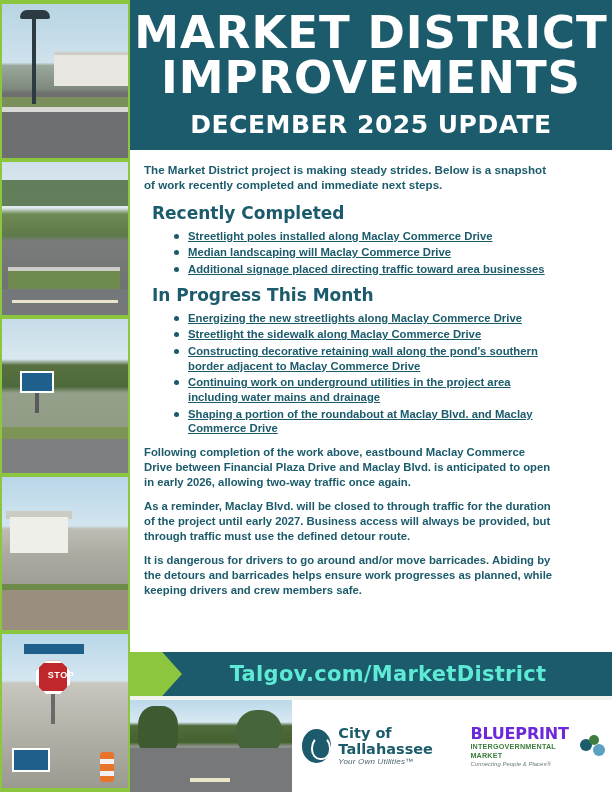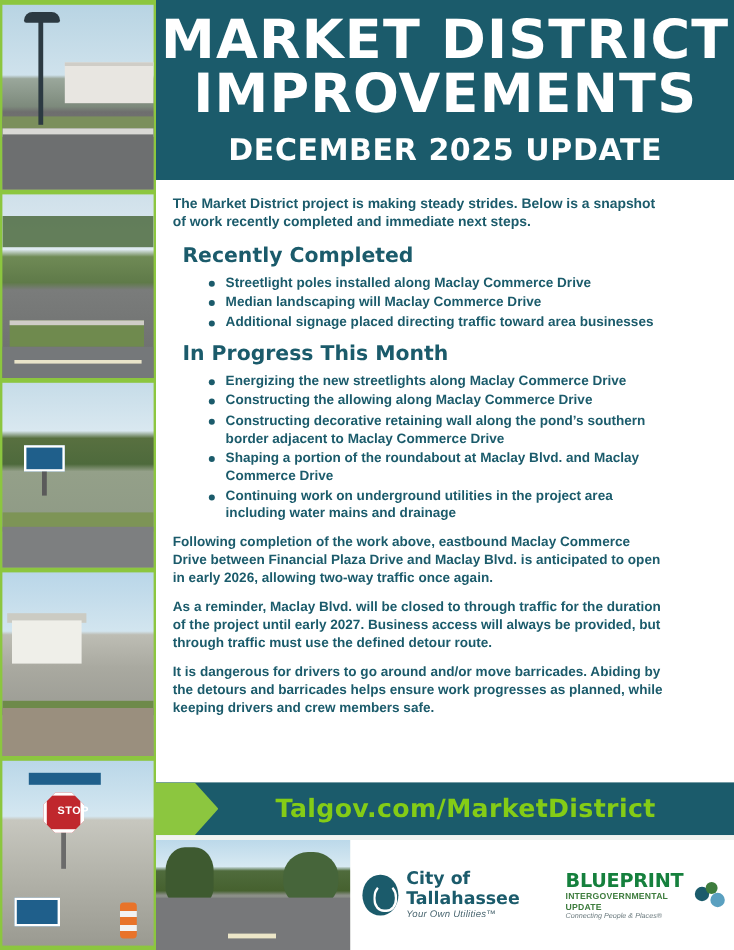--- a/index.html
+++ b/index.html
@@ -133,20 +133,21 @@
     padding: 0;
   }
   ul.bullets li {
     position: relative;
     font-size: 11.3px;
     font-weight: bold;
     line-height: 1.3;
     color: #1b5b6b;
     margin-bottom: 2px;
     padding-left: 14px;
+    text-decoration: underline;
   }
   ul.bullets li::before {
     content: "";
     position: absolute;
     left: 0; top: 5px;
     width: 5px; height: 5px;
     border-radius: 50%;
     background: #1b5b6b;
   }
   .para {
@@ -169,21 +170,21 @@
     position: absolute;
     left: 0; top: 0;
     width: 52px; height: 44px;
     background: #8cc63f;
     clip-path: polygon(0 0, 62% 0, 100% 50%, 62% 100%, 0 100%);
   }
   .url-text {
     font-family: "DejaVu Sans", sans-serif;
     font-size: 21px;
     font-weight: bold;
-    color: #84cc16;
+    color: #5eead4;
     letter-spacing: .3px;
     padding-left: 34px;
   }
 
   
   .footer {
     position: absolute;
     left: 130px; top: 696px;
     width: 482px; height: 96px;
     background: #f1f3ef;
@@ -227,21 +228,21 @@
   .city-text-main {
     font-family: "DejaVu Sans", sans-serif;
     font-size: 14.5px; font-weight: bold; color: #1b5b6b; line-height: 1.05;
   }
   .city-text-sub {
     font-size: 8px; color: #4a6670; font-style: italic; letter-spacing: .2px;
   }
   .logo-bp { display: flex; align-items: center; gap: 6px; }
   .bp-text-main {
     font-family: "DejaVu Sans", sans-serif;
-    font-size: 16px; font-weight: bold; color: #15803d; line-height: 1;
+    font-size: 16px; font-weight: bold; color: #6d28d9; line-height: 1;
     letter-spacing: -0.2px;
   }
   .bp-text-sub {
     font-size: 7.2px; font-weight: bold; color: #3d7c3d; letter-spacing: .2px;
   }
   .bp-text-tag {
     font-size: 6px; color: #6c7b7f; font-style: italic; margin-top: 1px;
   }
   .bp-mark { width: 26px; height: 22px; position: relative; }
   .bp-mark span { position: absolute; border-radius: 50%; }
@@ -303,24 +304,24 @@
     <h2 class="sec-head">Recently Completed</h2>
     <ul class="bullets">
       <li>Streetlight poles installed along Maclay Commerce Drive</li>
       <li>Median landscaping will Maclay Commerce Drive</li>
       <li>Additional signage placed directing traffic toward area businesses</li>
     </ul>
 
     <h2 class="sec-head">In Progress This Month</h2>
     <ul class="bullets">
       <li>Energizing the new streetlights along Maclay Commerce Drive</li>
-      <li>Constructing the allowing along Maclay Commerce Drive</li>
+      <li>Streetlight the sidewalk along Maclay Commerce Drive</li>
       <li>Constructing decorative retaining wall along the pond’s southern border adjacent to Maclay Commerce Drive</li>
+      <li>Continuing work on underground utilities in the project area including water mains and drainage</li>
       <li>Shaping a portion of the roundabout at Maclay Blvd. and Maclay Commerce Drive</li>
-      <li>Continuing work on underground utilities in the project area including water mains and drainage</li>
     </ul>
 
     <p class="para">Following completion of the work above, eastbound Maclay Commerce Drive between Financial Plaza Drive and Maclay Blvd. is anticipated to open in early 2026, allowing two-way traffic once again.</p>
     <p class="para">As a reminder, Maclay Blvd. will be closed to through traffic for the duration of the project until early 2027. Business access will always be provided, but through traffic must use the defined detour route.</p>
     <p class="para">It is dangerous for drivers to go around and/or move barricades. Abiding by the detours and barricades helps ensure work progresses as planned, while keeping drivers and crew members safe.</p>
   </div>
 
   <div class="url-band">
     <div class="arrow"></div>
     <div class="url-text">Talgov.com/MarketDistrict</div>
@@ -337,21 +338,21 @@
       <div class="logo-city">
         <div class="city-mark"></div>
         <div>
           <div class="city-text-main">City of Tallahassee</div>
           <div class="city-text-sub">Your Own Utilities™</div>
         </div>
       </div>
       <div class="logo-bp">
         <div>
           <div class="bp-text-main">BLUEPRINT</div>
-          <div class="bp-text-sub">INTERGOVERNMENTAL UPDATE</div>
+          <div class="bp-text-sub">INTERGOVERNMENTAL MARKET</div>
           <div class="bp-text-tag">Connecting People &amp; Places®</div>
         </div>
         <div class="bp-mark">
           <span class="bp-dot1"></span>
           <span class="bp-dot2"></span>
           <span class="bp-dot3"></span>
         </div>
       </div>
     </div>
   </div>

